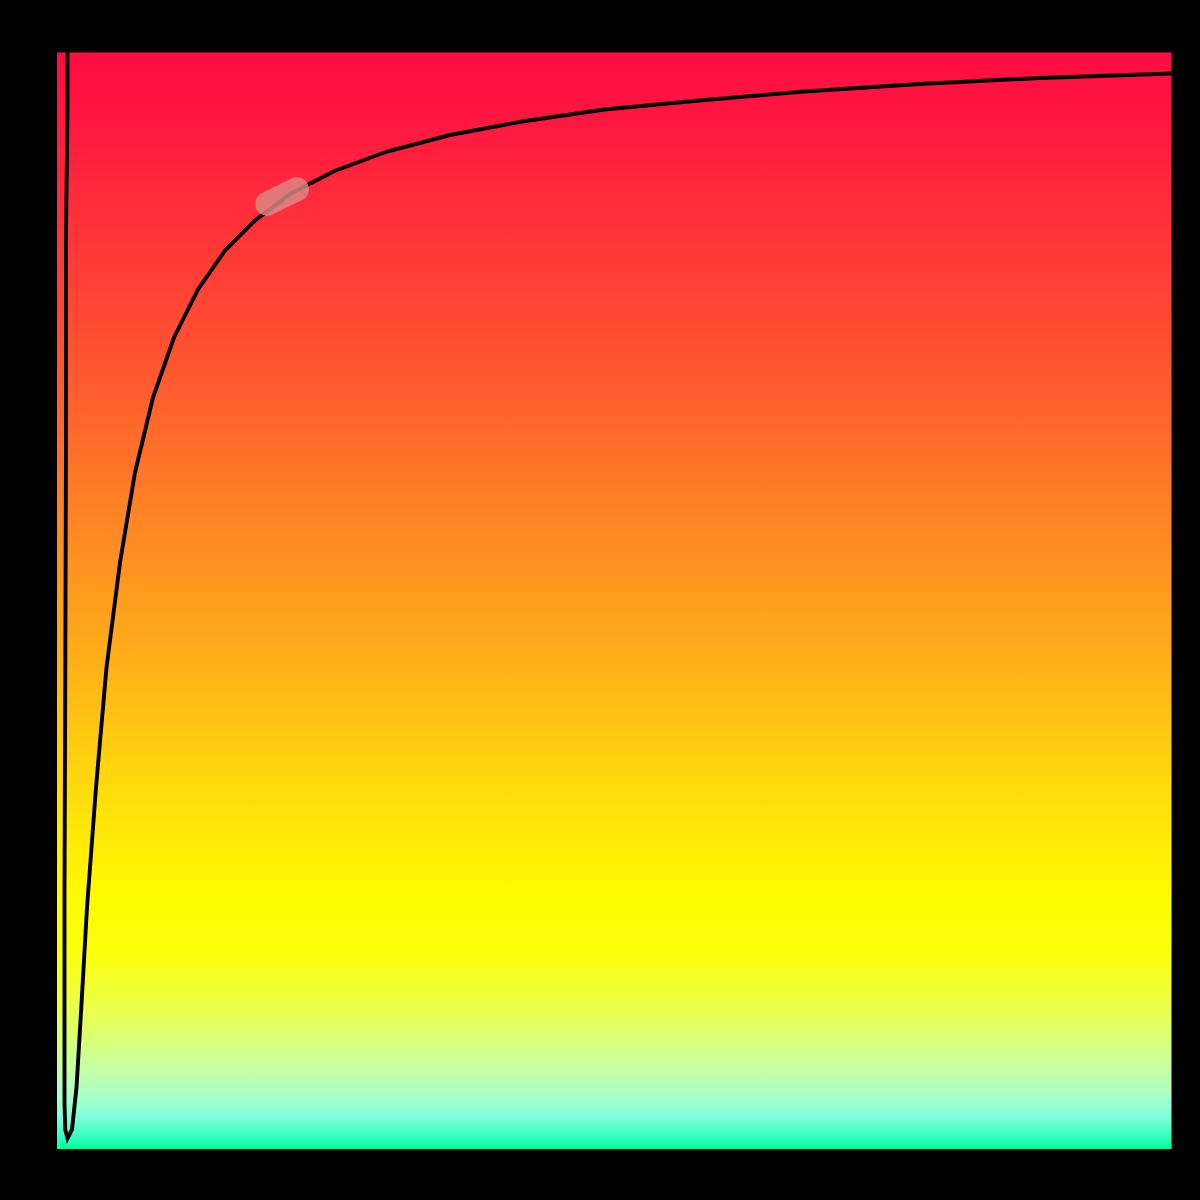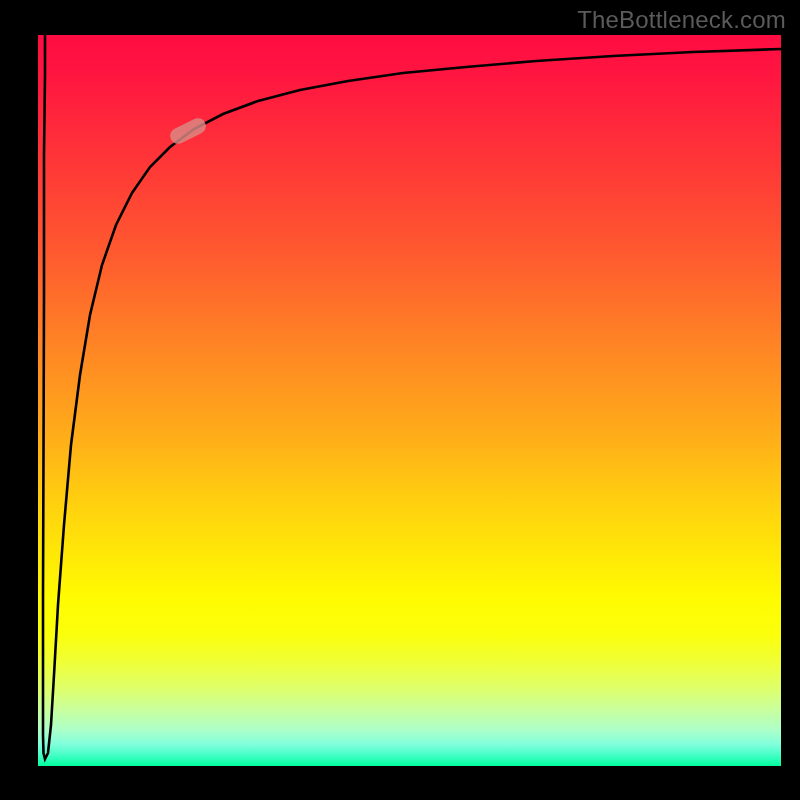--- a/index.html
+++ b/index.html
@@ -71,21 +71,20 @@
     background: rgba(219, 138, 133, 0.82);
     border-radius: 8px;
     transform-origin: center center;
   }
   
 </style>
 </head>
 <body>
 <div class="container">
 
-  <div class="attribution">TheBottleneck.com</div>
 
   <div class="plot-area">
     <div class="gradient"></div>
 
     <svg class="curve" viewBox="0 0 743 731" preserveAspectRatio="none">
       <path d="M 7 0
                L 7 40
                L 6 120
                L 6 260
                L 5.5 420

